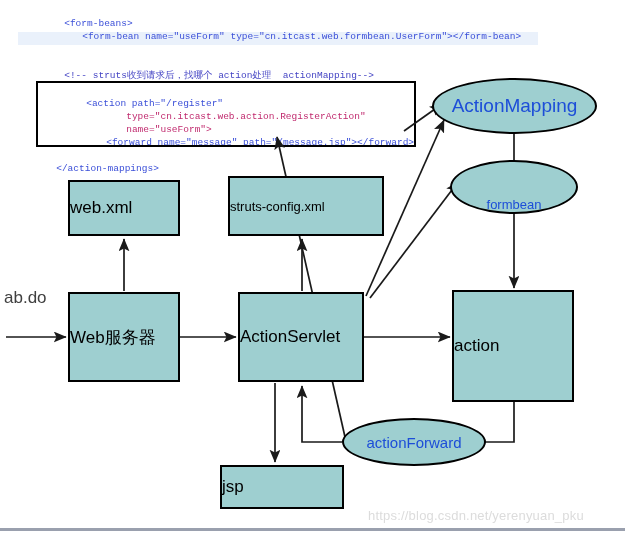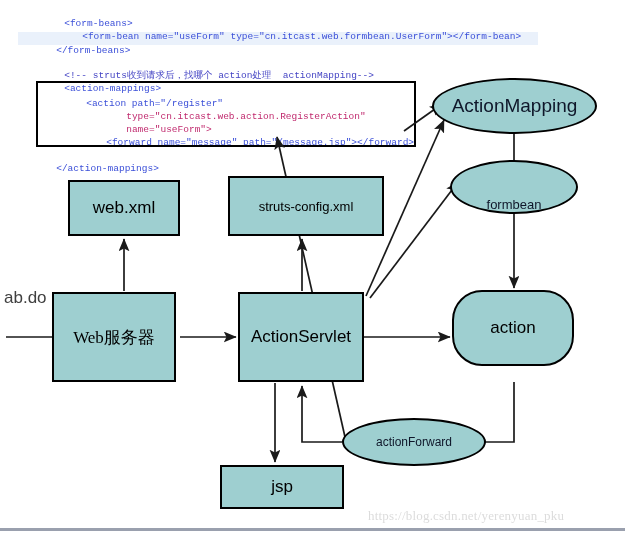--- a/index.html
+++ b/index.html
@@ -60,49 +60,49 @@
   }
 
   
   .node-box {
     position: absolute;
     background: #9ecfd0;
     border: 2.5px solid #000000;
     box-sizing: border-box;
     display: flex;
     align-items: center;
-    justify-content: center;
+    justify-content: flex-start;
     color: #000000;
     font-family: "Liberation Sans", sans-serif;
     text-align: center;
   }
   .node-ellipse {
     position: absolute;
     background: #9ecfd0;
     border: 2px solid #000000;
     border-radius: 50%;
     box-sizing: border-box;
     display: flex;
     align-items: center;
     justify-content: center;
-    color: #0f172a;
+    color: #1d4ed8;
     font-family: "Liberation Sans", sans-serif;
     text-align: center;
   }
 
   #node-web-xml        { left: 68px;  top: 180px; width: 112px; height: 56px;  font-size: 17px; }
   #node-struts-config  { left: 228px; top: 176px; width: 156px; height: 60px;  font-size: 13px; }
-  #node-web-server     { left: 52px;  top: 292px; width: 124px; height: 90px;  font-size: 17px; font-family: Liberation Serif, serif; }
+  #node-web-server     { left: 68px;  top: 292px; width: 112px; height: 90px;  font-size: 17px; }
   #node-actionservlet  { left: 238px; top: 292px; width: 126px; height: 90px;  font-size: 17px; }
-  #node-action         { left: 452px; top: 290px; width: 122px; height: 76px;  font-size: 17px; border-radius: 30px; }
+  #node-action         { left: 452px; top: 290px; width: 122px; height: 112px;  font-size: 17px; }
   #node-jsp            { left: 220px; top: 465px; width: 124px; height: 44px;  font-size: 17px; }
 
   #node-actionmapping  { left: 432px; top: 78px;  width: 165px; height: 56px; font-size: 19px; }
   #node-formbean       { left: 450px; top: 160px; width: 128px; height: 54px; font-size: 13px; align-items: flex-end; }
-  #node-actionforward  { left: 342px; top: 418px; width: 144px; height: 48px; font-size: 12px; }
+  #node-actionforward  { left: 342px; top: 418px; width: 144px; height: 48px; font-size: 15px; }
 
   
   #label-abdo {
     position: absolute;
     left: 4px;
     top: 288px;
     font-size: 17px;
     color: #404040;
     font-family: "Liberation Sans", sans-serif;
   }
@@ -117,21 +117,21 @@
     pointer-events: none;
   }
 
   
   #watermark {
     position: absolute;
     left: 368px;
     top: 508px;
     font-size: 13px;
     color: #dcdcdc;
-    font-family: Liberation Serif, serif;
+    font-family: Liberation Sans, sans-serif;
     letter-spacing: 0.2px;
   }
   #bottom-rule {
     position: absolute;
     left: 0;
     top: 528px;
     width: 625px;
     height: 3px;
     background: #9aa0ae;
   }
@@ -145,31 +145,25 @@
     <div class="hl-band"></div>
 
     <div class="code-line" style="left:30px; top:6px;">
       <span class="tok-tag">&lt;form-beans&gt;</span>
     </div>
 
     <div class="code-line" style="left:48px; top:19px;">
       <span class="tok-tag">&lt;form-bean name="useForm" type="cn.itcast.web.formbean.UserForm"&gt;&lt;/form-bean&gt;</span>
     </div>
 
-    <div class="code-line" style="left:22px; top:33px;">
-      <span class="tok-tag">&lt;/form-beans&gt;</span>
-    </div>
 
     <div class="code-line tok-comment" style="left:30px; top:58px;">
       <span>&lt;!-- struts收到请求后，找哪个 action处理  actionMapping--&gt;</span>
     </div>
 
-    <div class="code-line" style="left:30px; top:71px;">
-      <span class="tok-tag">&lt;action-mappings&gt;</span>
-    </div>
 
     <div class="code-line" style="left:52px; top:86px;">
       <span class="tok-tag">&lt;action path="/register"</span>
     </div>
 
     <div class="code-line" style="left:92px; top:99px;">
       <span class="tok-attr">type="cn.itcast.web.action.RegisterAction"</span>
     </div>
 
     <div class="code-line" style="left:92px; top:112px;">

